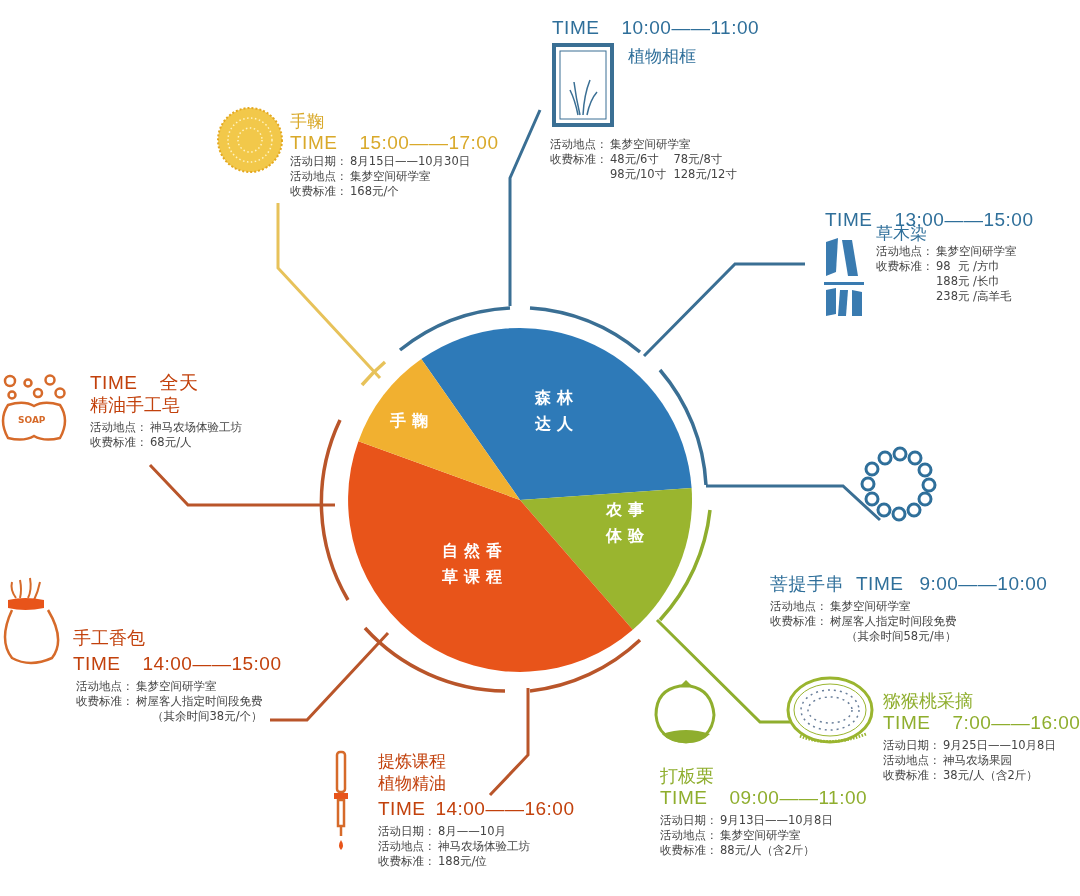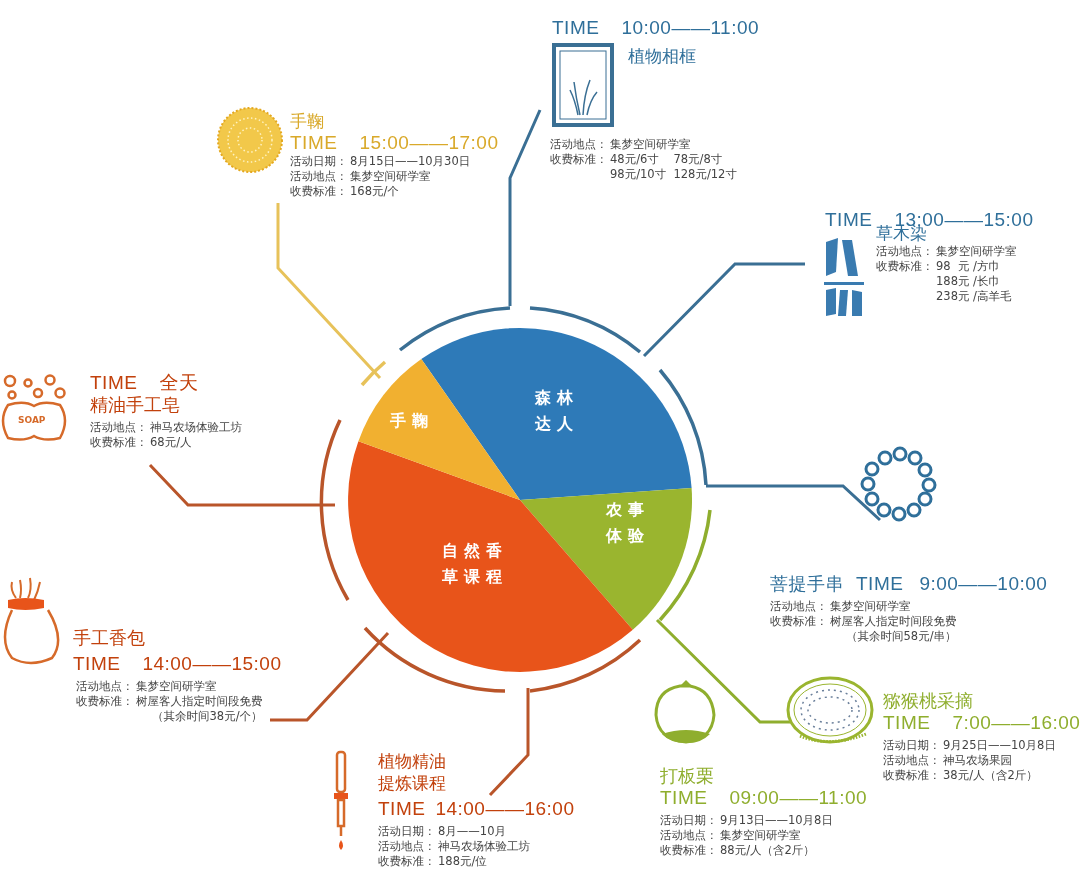--- a/index.html
+++ b/index.html
@@ -309,22 +309,22 @@
         <span class="v">集梦空间研学室</span>
       </div>
     <div class="row">
         <span class="k">收费标准：</span>
         <span class="v">88元/人（含2斤）</span>
       </div>
   </div>
 </div>
 
 <div class="blk" style="left:378px;top:750px;">
+  <div class="title orange" style="font-size:17px;">提炼课程</div>
   <div class="title orange" style="font-size:17px;">植物精油</div>
-  <div class="title orange" style="font-size:17px;">提炼课程</div>
   <div class="time orange" style="margin-top:4px;"><span class="lbl" style="margin-right:10px;">TIME</span><span>14:00——16:00</span></div>
   <div class="info" style="margin-top:4px;">
     <div class="row">
         <span class="k">活动日期：</span>
         <span class="v">8月——10月</span>
       </div>
     <div class="row">
         <span class="k">活动地点：</span>
         <span class="v">神马农场体验工坊</span>
       </div>

